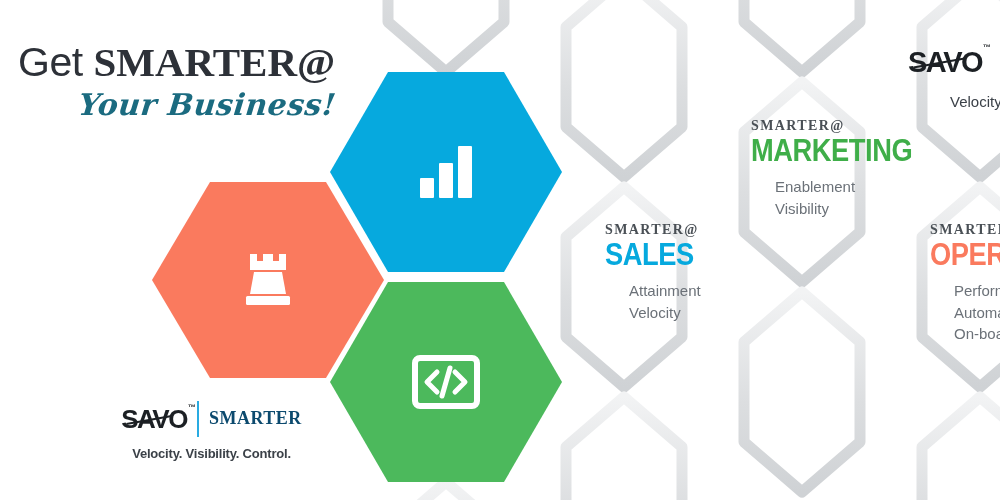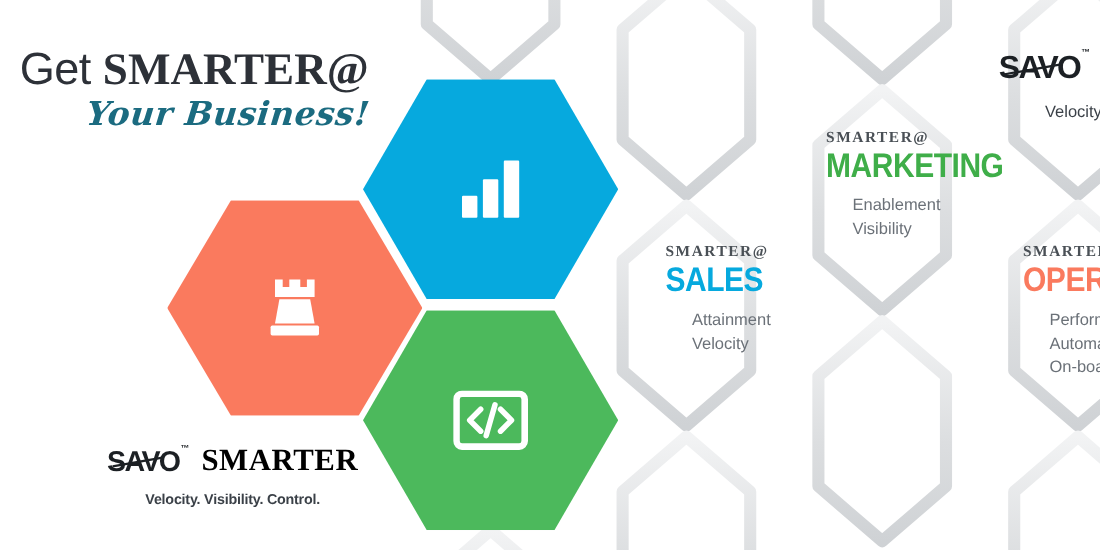--- a/index.html
+++ b/index.html
@@ -119,23 +119,23 @@
     transform: rotate(-10deg);
   }
   .savo-divider {
     width: 2px;
     height: 36px;
     background: #29abe2;
   }
   .savo-brand {
     font-family: "Liberation Serif", serif;
     font-weight: 700;
-    font-size: 28px;
+    font-size: 18px;
     line-height: 0.98;
-    color: #000000;
+    color: #0c4a6e;
     letter-spacing: 0.5px;
     text-align: center;
   }
   #savo-tagline {
     margin-top: 9px;
     text-align: center;
     font-family: "Liberation Sans", sans-serif;
     font-weight: 700;
     font-size: 13px;
     color: #3b4148;

